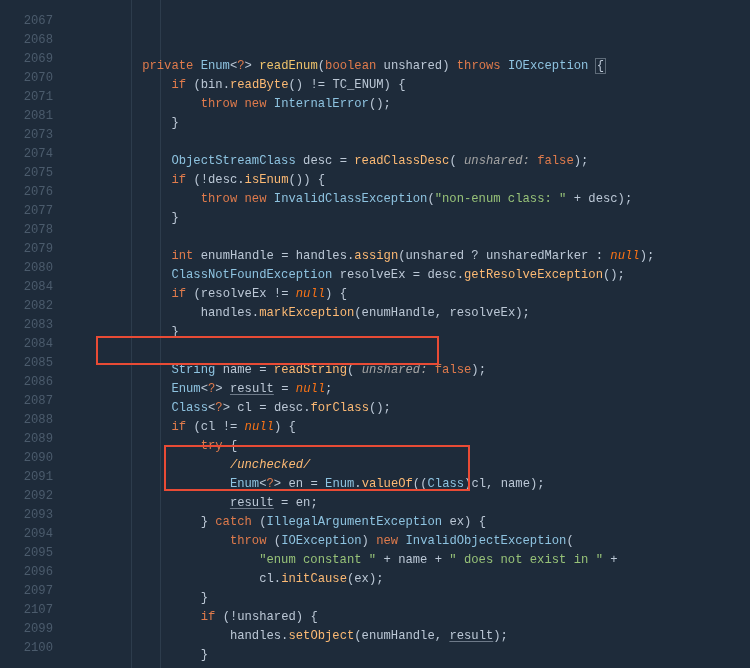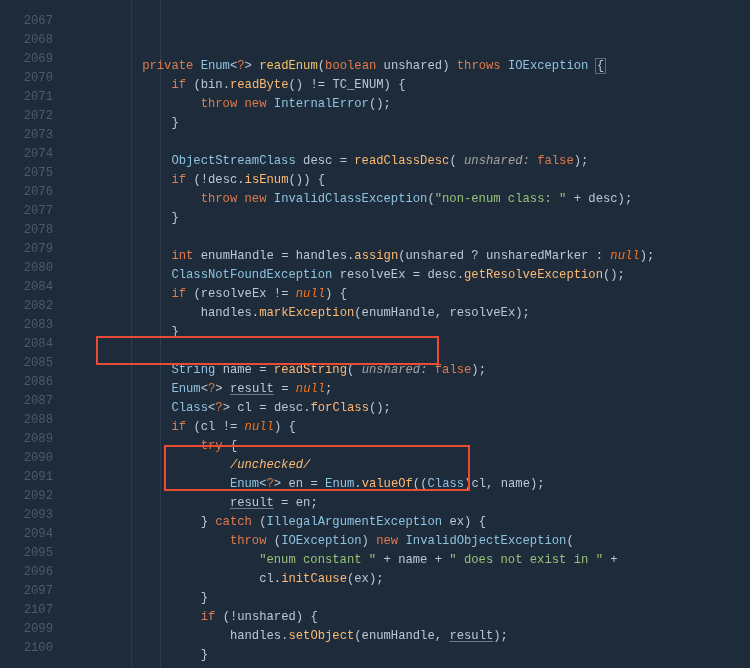--- a/index.html
+++ b/index.html
@@ -81,21 +81,21 @@
 </head>
 <body>
 
 <div class="editor">
   <div class="gutter" id="gutter">
       <div>2067</div>
       <div>2068</div>
       <div>2069</div>
       <div>2070</div>
       <div>2071</div>
-      <div>2072</div>
+      <div>2081</div>
       <div>2073</div>
       <div>2074</div>
       <div>2075</div>
       <div>2076</div>
       <div>2077</div>
       <div>2078</div>
       <div>2079</div>
       <div>2080</div>
       <div>2084</div>
       <div>2082</div>

